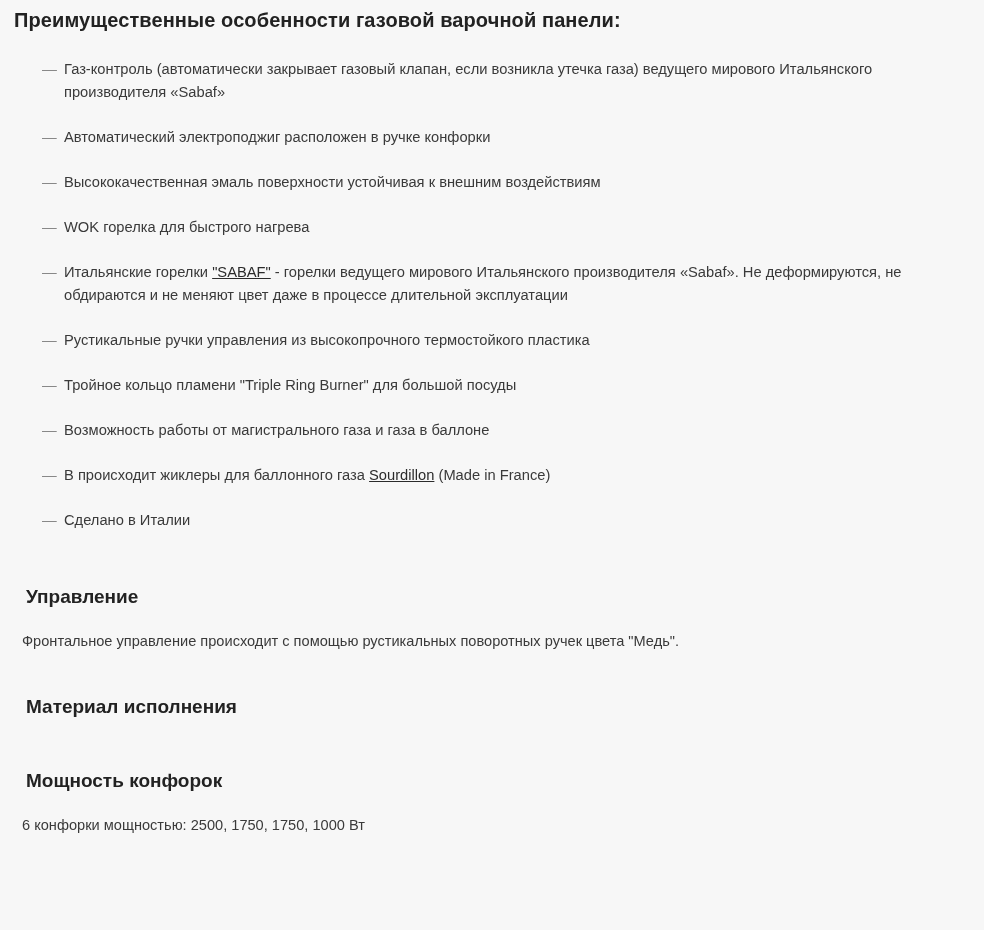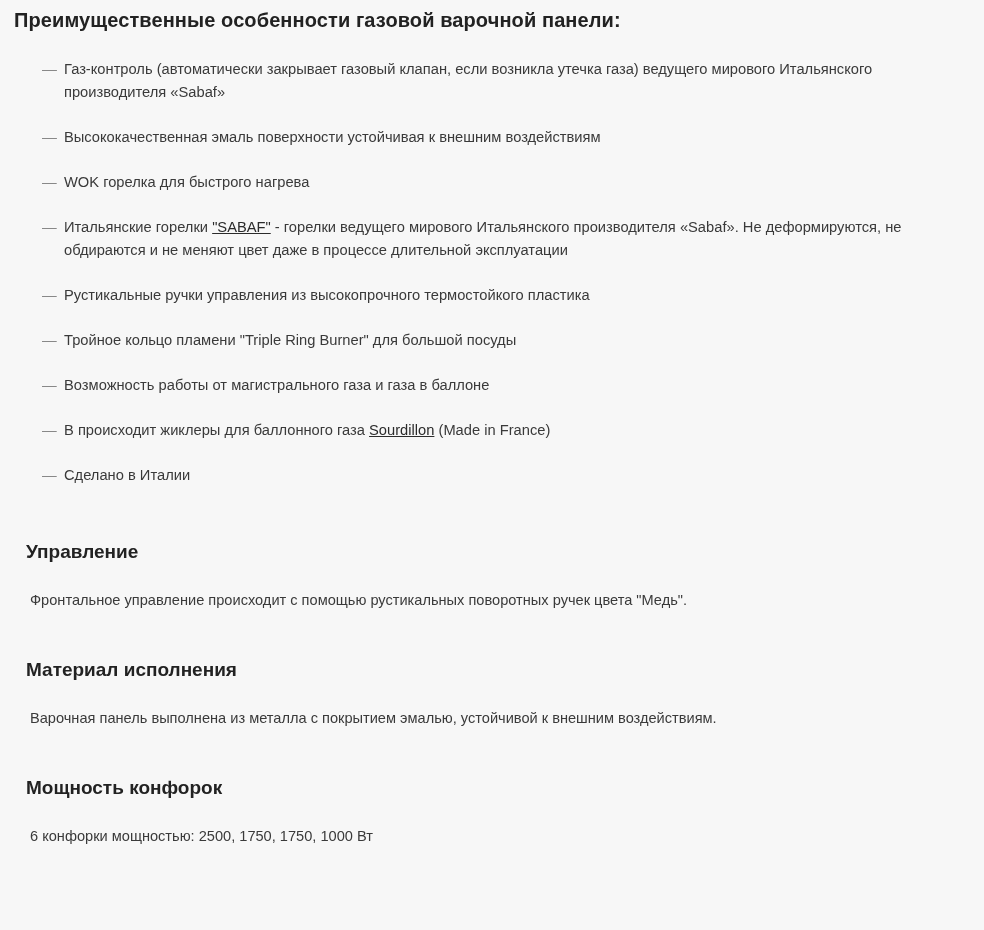--- a/index.html
+++ b/index.html
@@ -60,21 +60,21 @@
     font-size: 14.7px;
     line-height: 23px;
   }
   ul.features li .txt {
     display: inline;
   }
   .para {
     font-size: 14.6px;
     line-height: 22px;
     color: #3a3a3a;
-    margin: 16px;
+    margin: 8px;
     padding: 2px 0 0 0;
   }
   a.inline-link {
     color: #2b2b2b;
     text-decoration: underline;
   }
 </style>
 </head>
 <body>
 
@@ -85,20 +85,21 @@
   <ul class="features">
     <li>
       <span class="dash">—</span>
     </li>
     <li>
       <span class="dash">—</span>
       <span class="txt">Газ-контроль (автоматически закрывает газовый клапан, если возникла утечка газа) ведущего мирового Итальянского производителя «Sabaf»</span>
     </li>
     <li>
       <span class="dash">—</span>
+      <span class="txt">Автоматический электроподжиг расположен в ручке конфорки</span>
     </li>
     <li>
       <span class="dash">—</span>
       <span class="txt">Высококачественная эмаль поверхности устойчивая к внешним воздействиям</span>
     </li>
     <li>
       <span class="dash">—</span>
       <span class="txt">WOK горелка для быстрого нагрева</span>
     </li>
     <li>
@@ -124,18 +125,17 @@
     <li>
       <span class="dash">—</span>
       <span class="txt">Сделано в Италии</span>
     </li>
   </ul>
 
   <h3 class="sub-title">Управление</h3>
   <p class="para">Фронтальное управление происходит с помощью рустикальных поворотных ручек цвета "Медь".</p>
 
   <h3 class="sub-title">Материал исполнения</h3>
-  <p class="para">Варочная панель выполнена из металла с покрытием эмалью, устойчивой к внешним воздействиям.</p>
 
   <h3 class="sub-title">Мощность конфорок</h3>
   <p class="para">6 конфорки мощностью: 2500, 1750, 1750, 1000 Вт</p>
 
 </div>
 
 </body></html>

